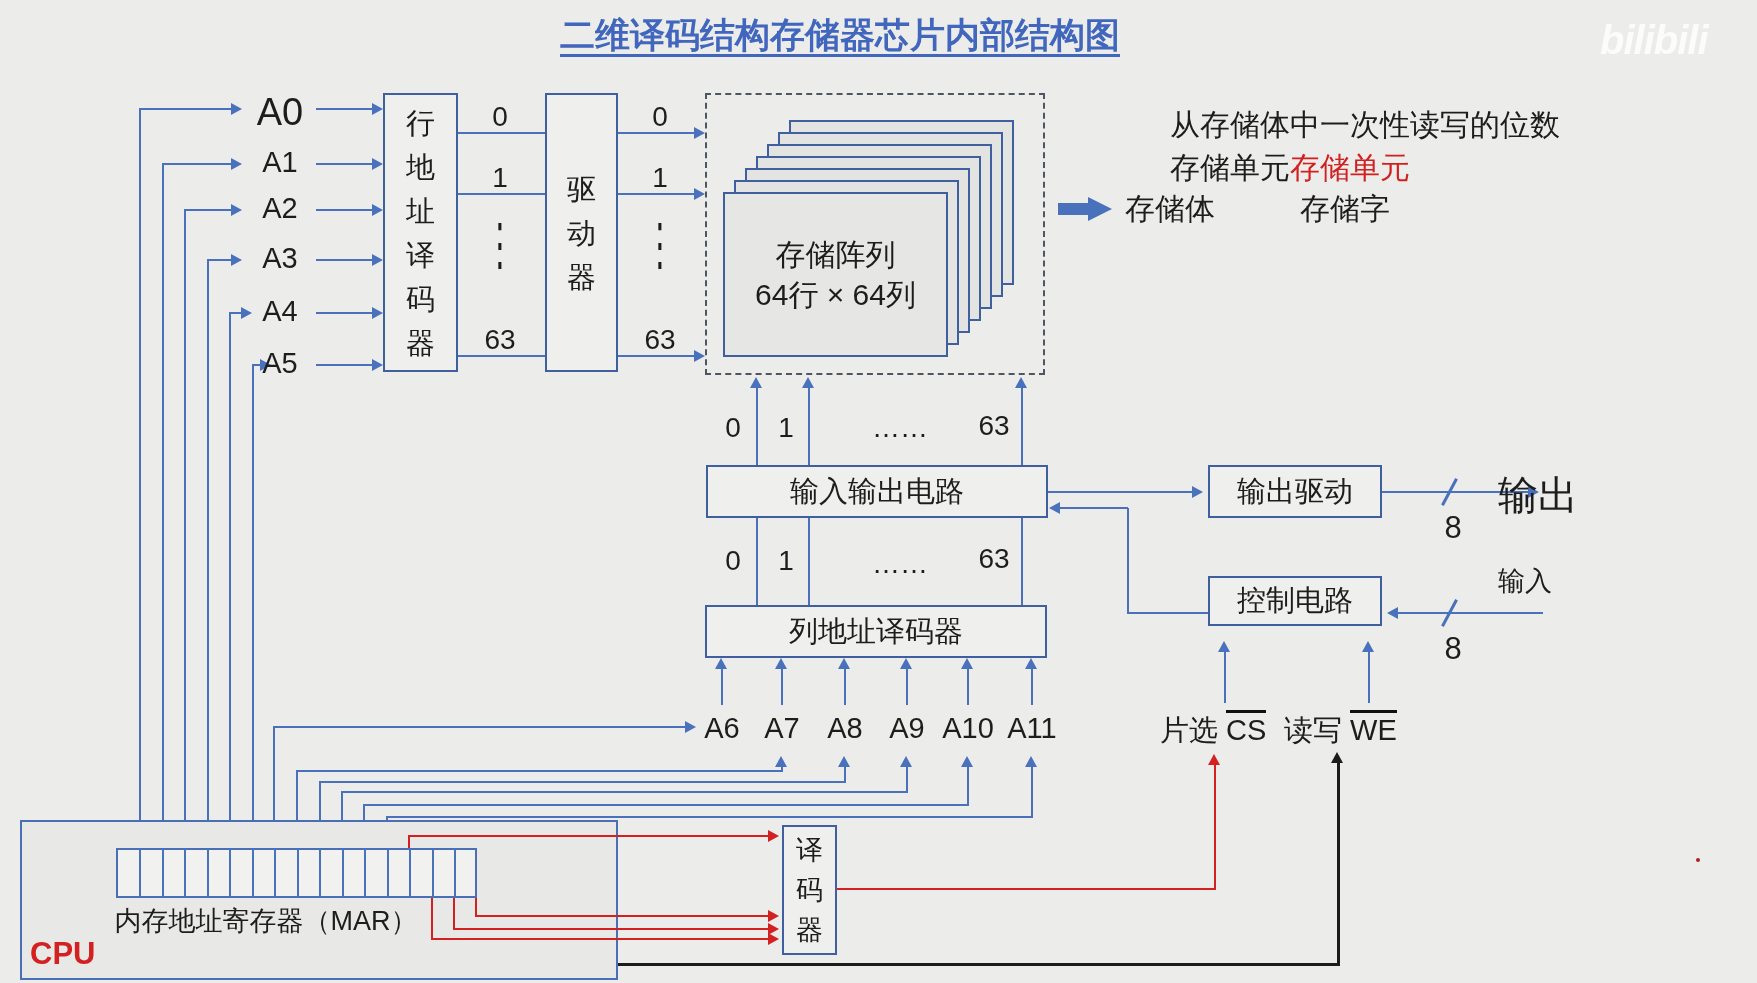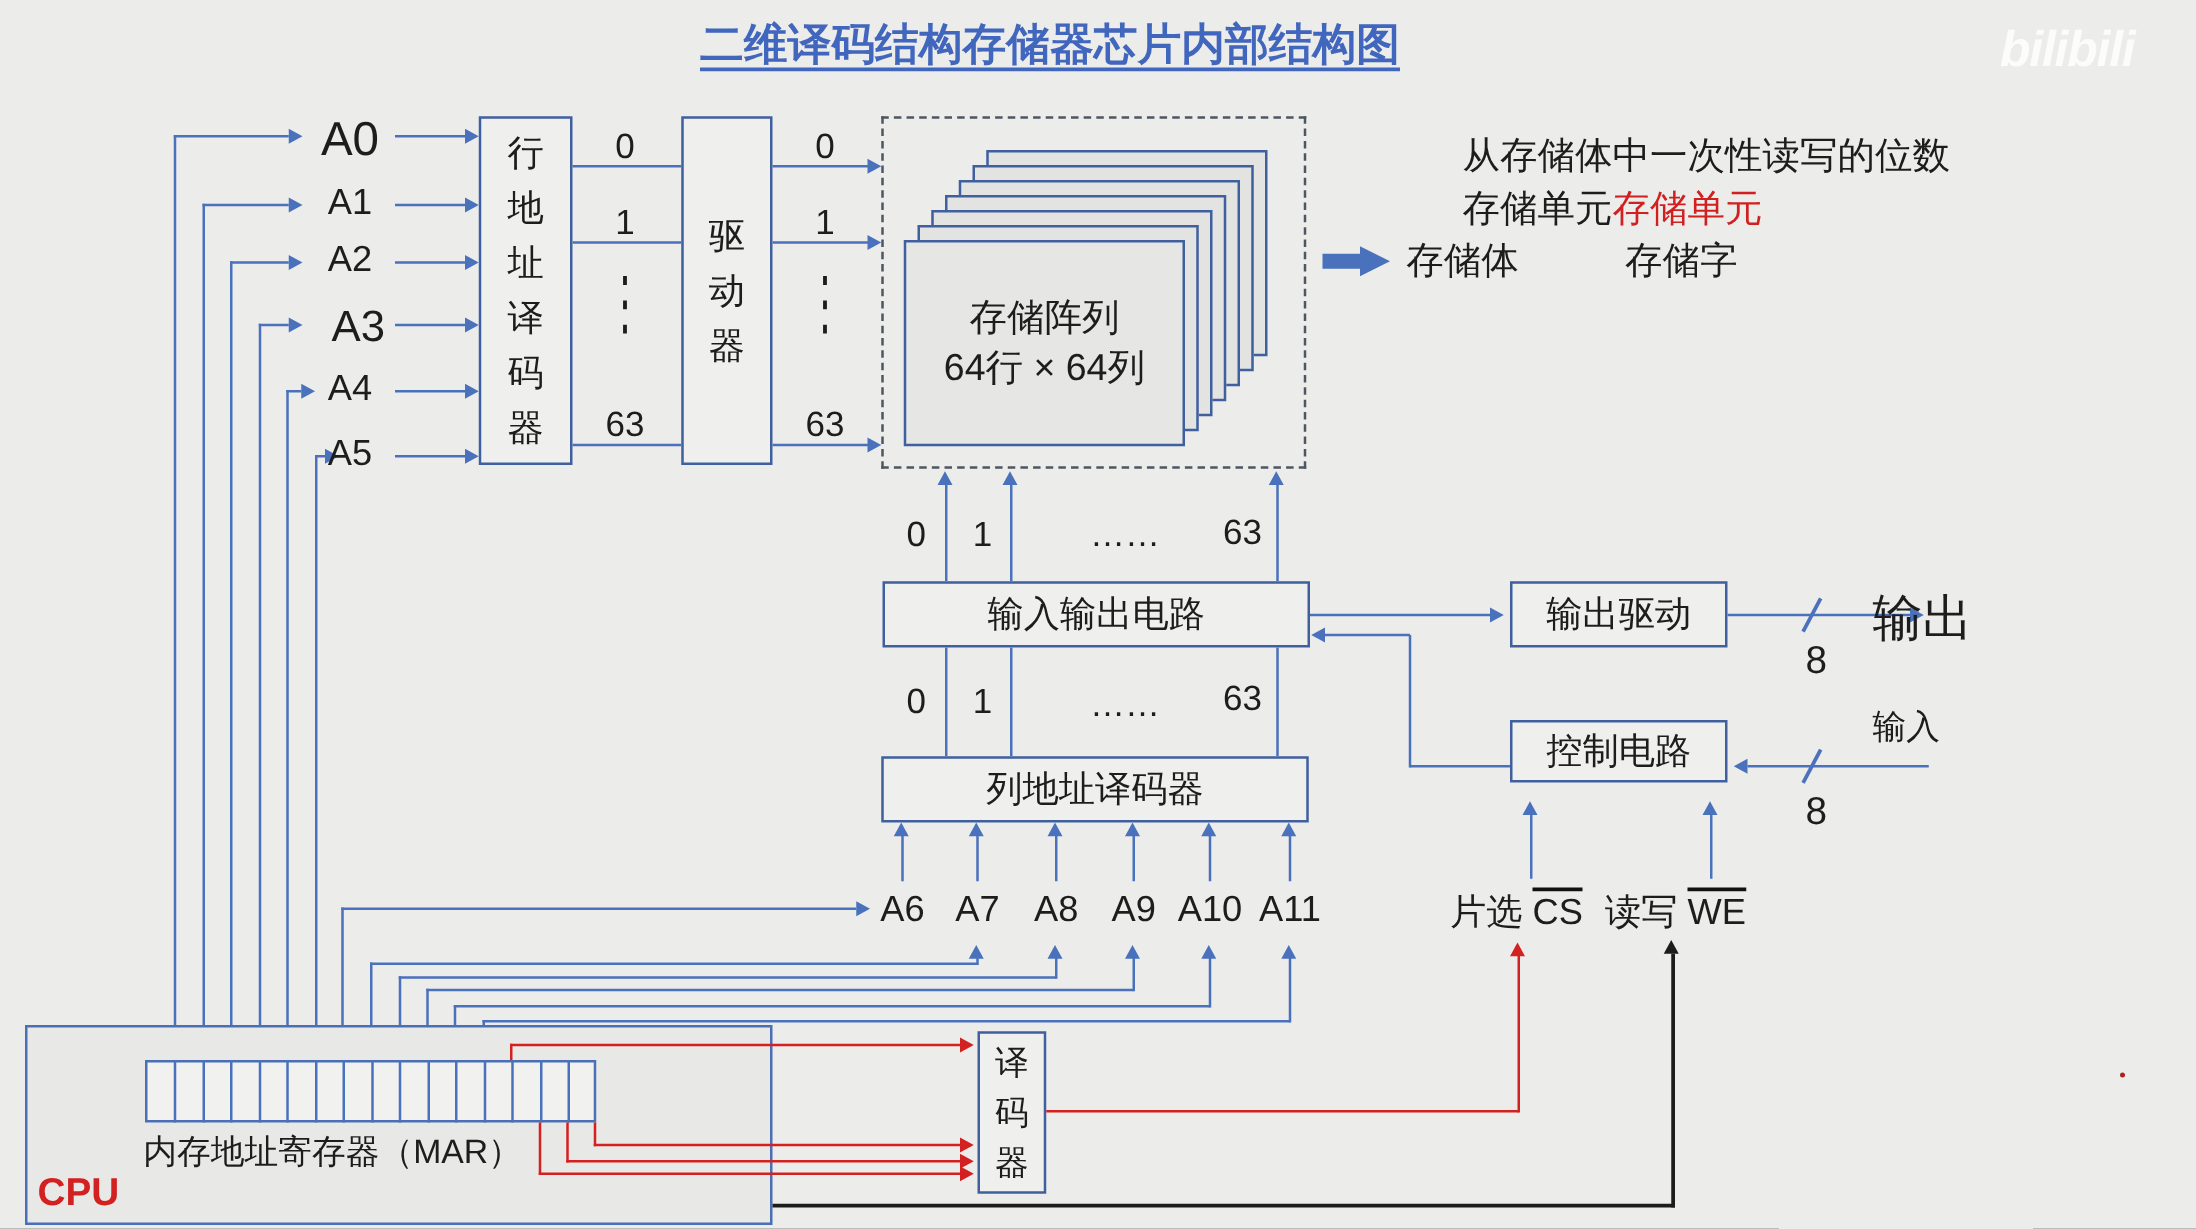--- a/index.html
+++ b/index.html
@@ -66,21 +66,21 @@
   <div class="hl" style="left:207px;top:259px;width:24px;"></div>
     <div class="ah r" style="left:231px;top:254px;"></div>
   <div class="hl" style="left:229px;top:312px;width:12px;"></div>
     <div class="ah r" style="left:241px;top:307px;"></div>
   <div class="hl" style="left:252px;top:364px;width:8px;"></div>
     <div class="ah r" style="left:260px;top:359px;"></div>
 
   <div class="lbl c" style="left:252px;top:91px;width:56px;font-size:38px;">A0</div>
   <div class="lbl c" style="left:252px;top:146px;width:56px;font-size:29px;">A1</div>
   <div class="lbl c" style="left:252px;top:192px;width:56px;font-size:29px;">A2</div>
-  <div class="lbl c" style="left:252px;top:242px;width:56px;font-size:35px;text-align:right;">A3</div>
+  <div class="lbl c" style="left:252px;top:242px;width:56px;font-size:29px;">A3</div>
   <div class="lbl c" style="left:252px;top:295px;width:56px;font-size:29px;">A4</div>
   <div class="lbl c" style="left:252px;top:347px;width:56px;font-size:29px;">A5</div>
 
   <div class="hl" style="left:316px;top:108px;width:56px;"></div>
     <div class="ah r" style="left:372px;top:103px;"></div>
   <div class="hl" style="left:316px;top:163px;width:56px;"></div>
     <div class="ah r" style="left:372px;top:158px;"></div>
   <div class="hl" style="left:316px;top:209px;width:56px;"></div>
     <div class="ah r" style="left:372px;top:204px;"></div>
   <div class="hl" style="left:316px;top:259px;width:56px;"></div>

